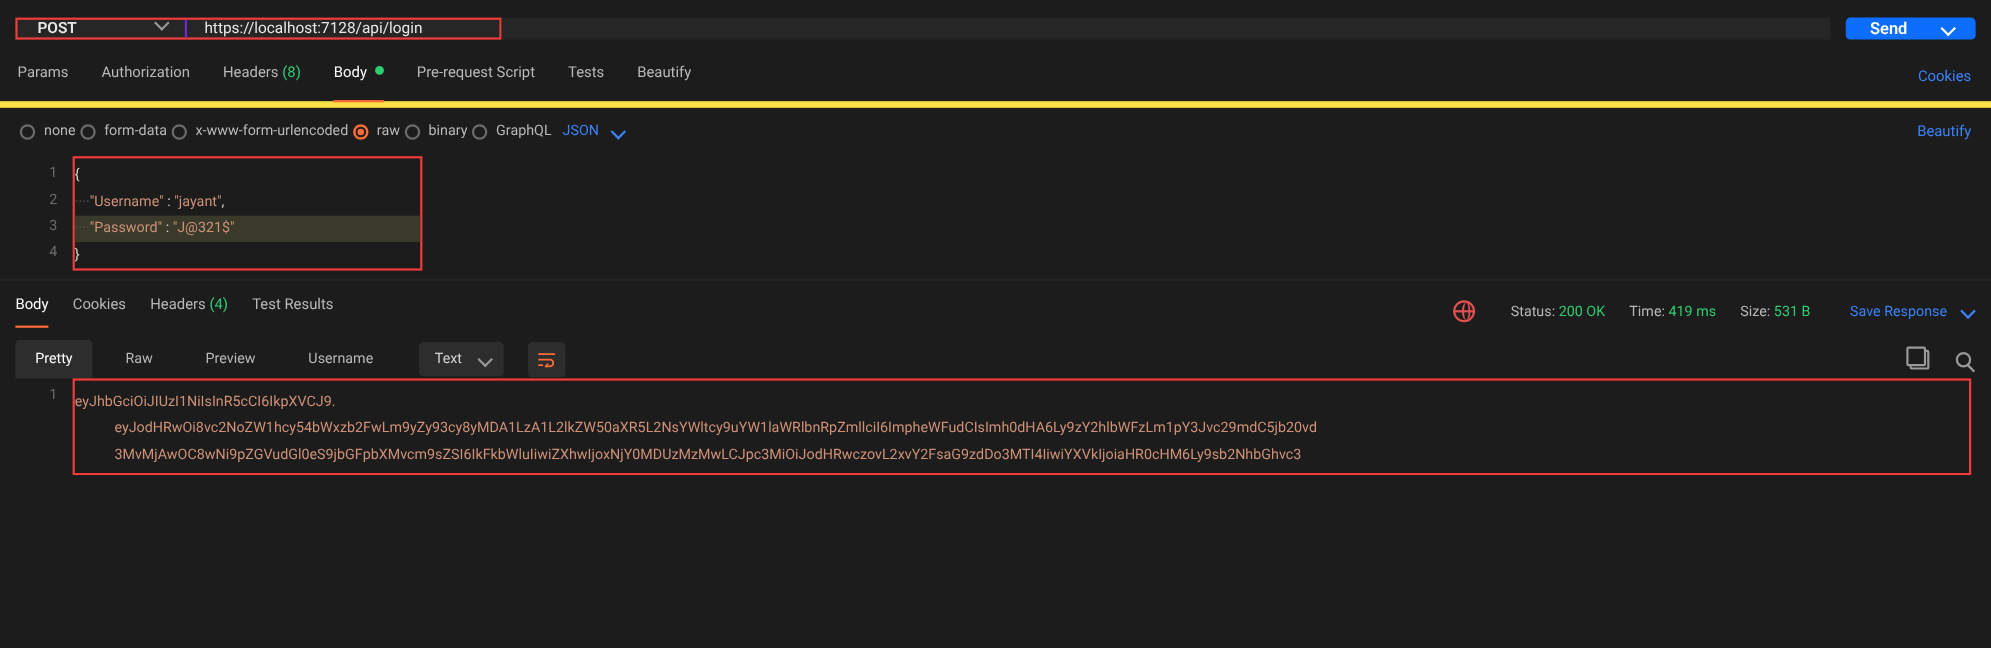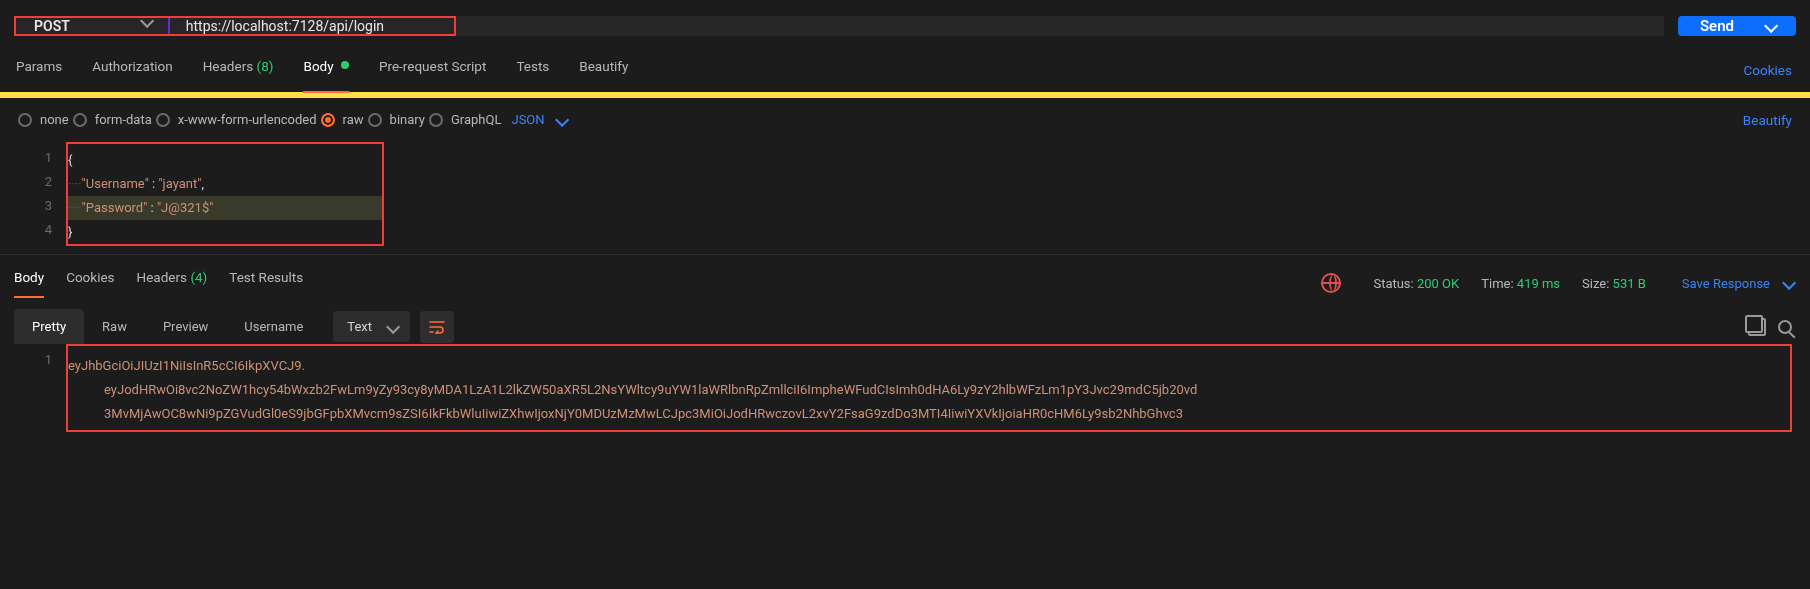--- a/index.html
+++ b/index.html
@@ -265,21 +265,21 @@
   align-items: center;
   gap: 12px;
   cursor: pointer;
 }
 .save-resp .chevron-down::before { border-color: #3b82f6; }
 
 .view-tabs-row {
   display: flex;
   align-items: center;
   padding: 12px 0 0 0;
-  gap: 0;
+  gap: 12px;
 }
 .view-tab {
   color: #b8b8b8;
   padding: 10px 18px;
   cursor: pointer;
   font-size: 13px;
 }
 .view-tab.active {
   background: #2d2d2d;
   color: #fff;

